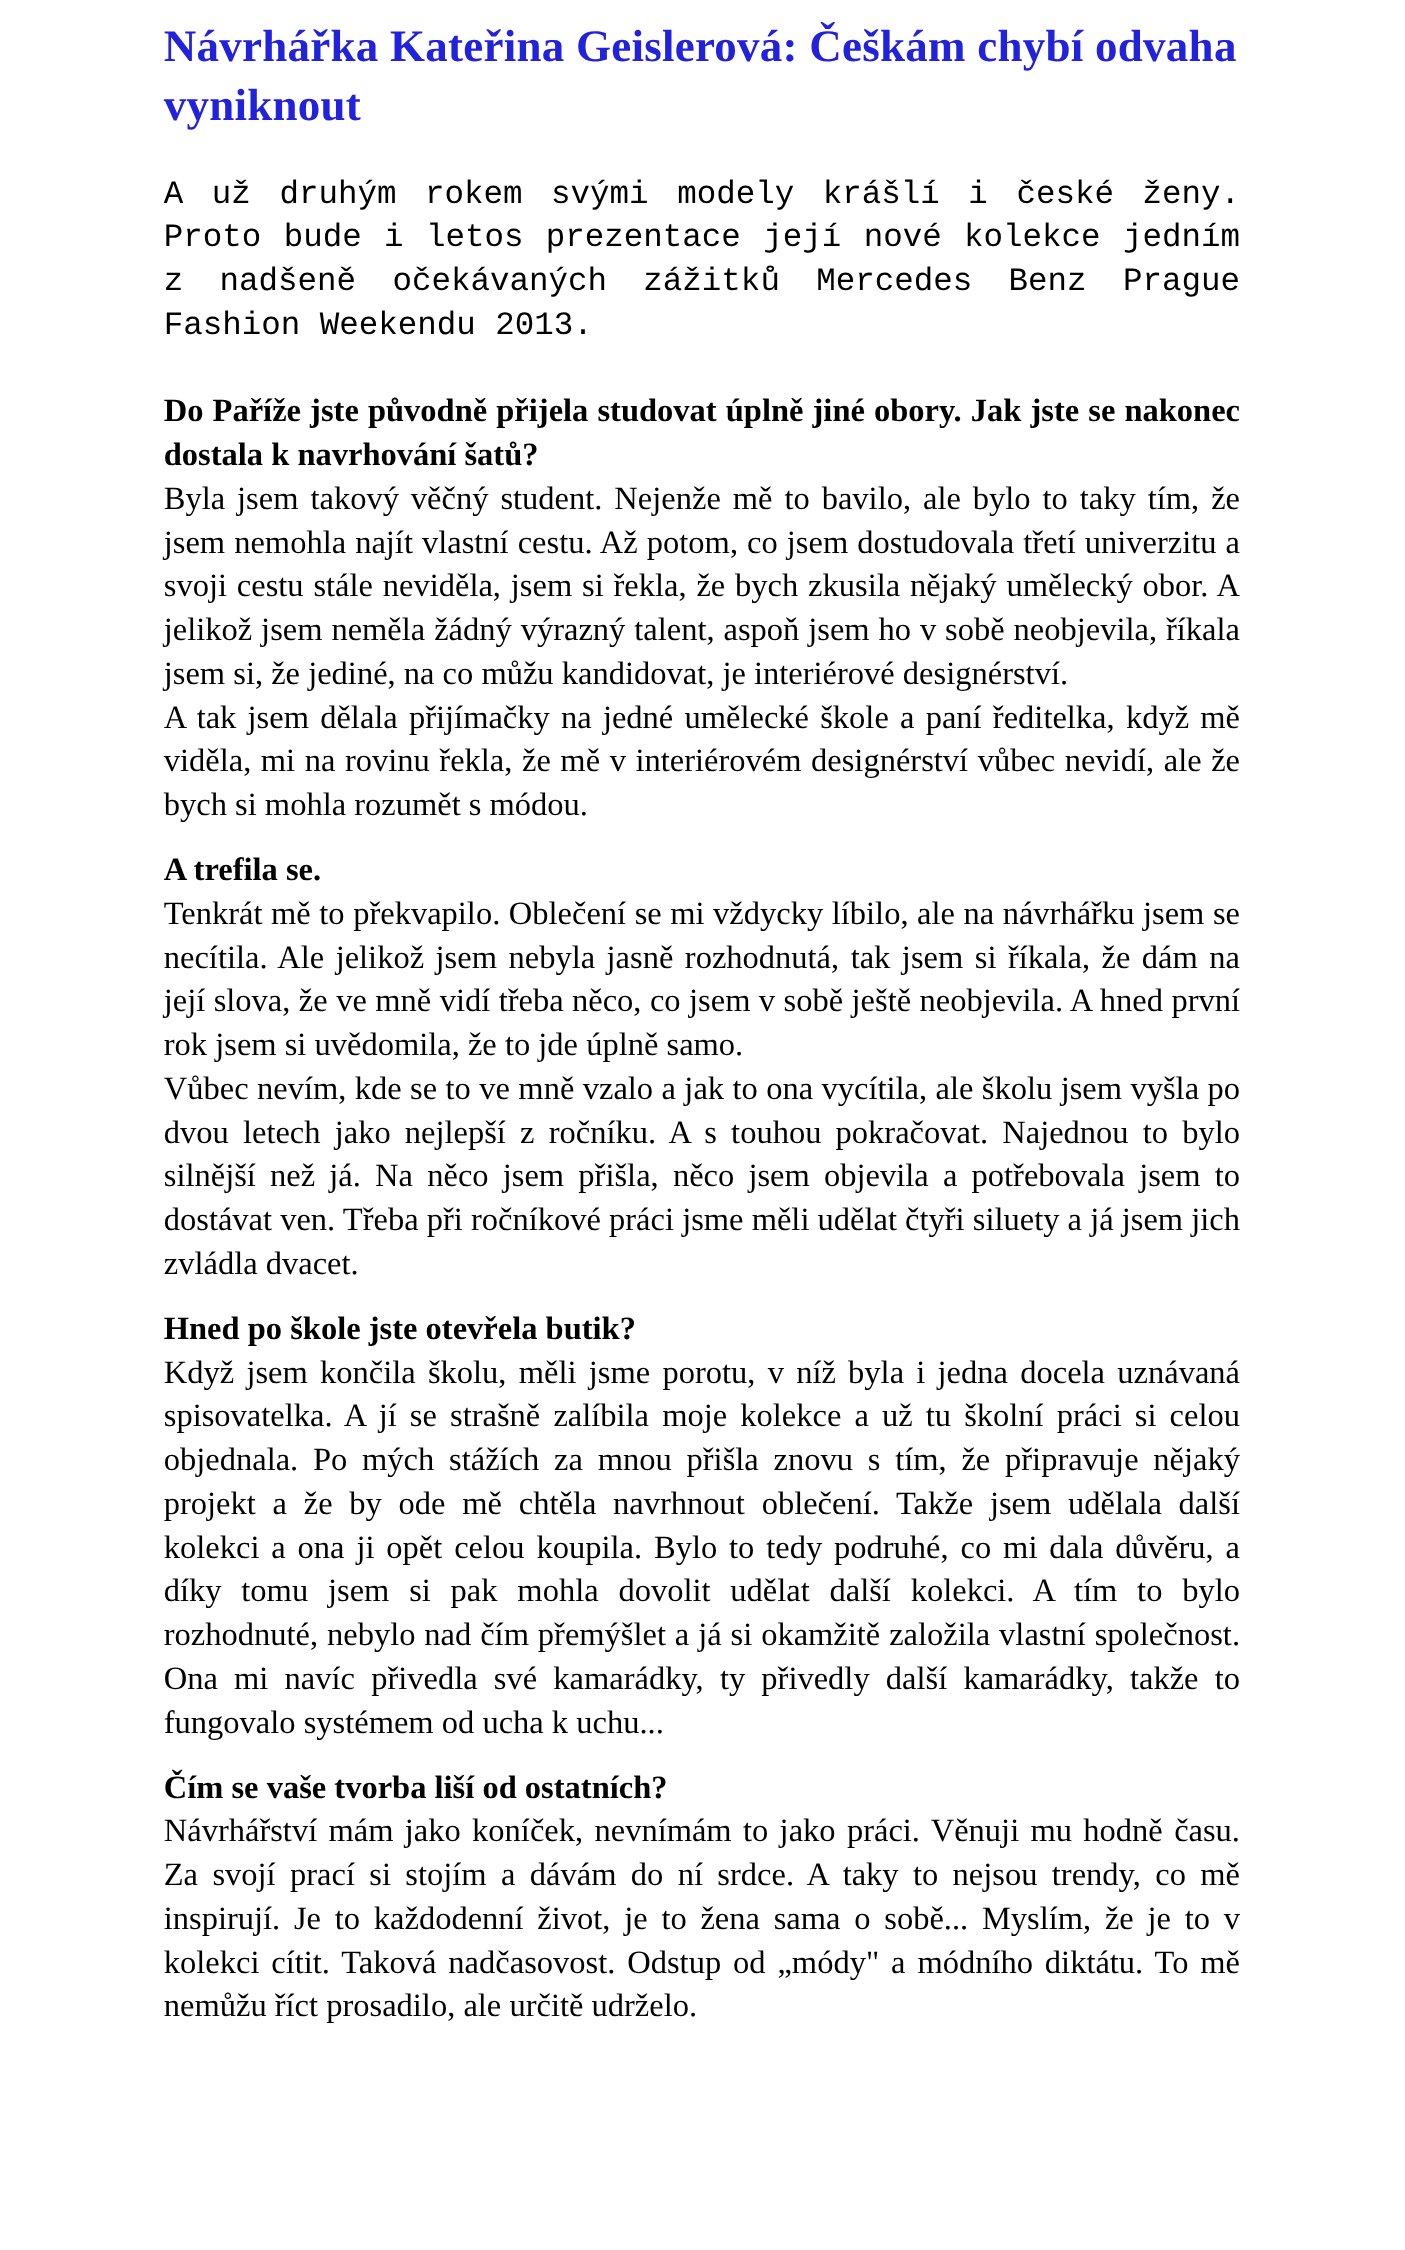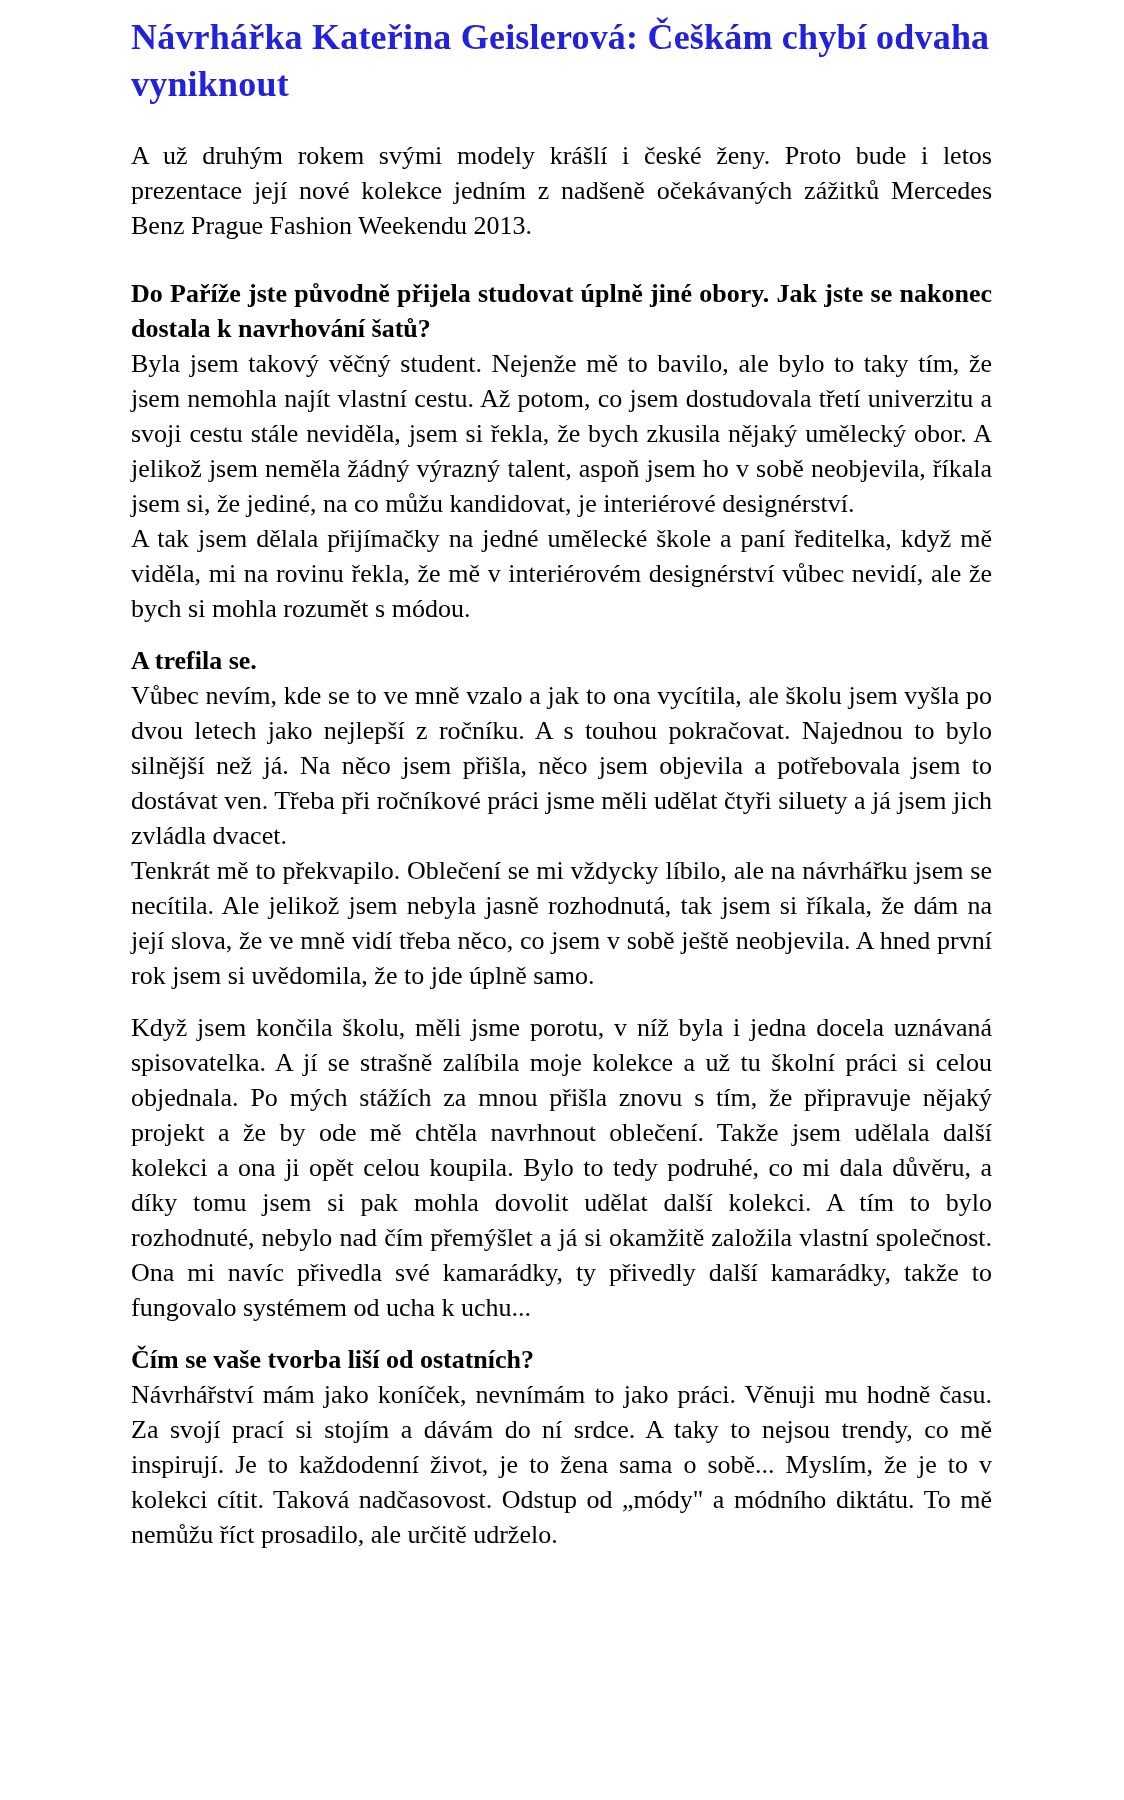--- a/index.html
+++ b/index.html
@@ -30,20 +30,21 @@
     font-size: 26px;
     line-height: 35px;
     text-align: justify;
   }
   p.lead {
     font-weight: bold;
     margin: 0 0 33px 0;
   }
   p.intro {
     margin: 0 0 33px 0;
+    font-family: Liberation Mono, monospace;
   }
   section.qa {
     margin-top: 17px;
   }
   section.qa.first {
     margin-top: 0;
   }
   section.qa.joined {
     margin-top: 0;
   }
@@ -63,25 +64,26 @@
   <p class="intro">A už druhým rokem svými modely krášlí i české ženy. Proto bude i letos prezentace její nové kolekce jedním z nadšeně očekávaných zážitků Mercedes Benz Prague Fashion Weekendu 2013.</p>
 
   <section class="qa first">
     <p class="q">Do Paříže jste původně přijela studovat úplně jiné obory. Jak jste se nakonec dostala k navrhování šatů?</p>
     <p class="a">Byla jsem takový věčný student. Nejenže mě to bavilo, ale bylo to taky tím, že jsem nemohla najít vlastní cestu. Až potom, co jsem dostudovala třetí univerzitu a svoji cestu stále neviděla, jsem si řekla, že bych zkusila nějaký umělecký obor. A jelikož jsem neměla žádný výrazný talent, aspoň jsem ho v sobě neobjevila, říkala jsem si, že jediné, na co můžu kandidovat, je interiérové designérství.</p>
     <p class="a">A tak jsem dělala přijímačky na jedné umělecké škole a paní ředitelka, když mě viděla, mi na rovinu řekla, že mě v interiérovém designérství vůbec nevidí, ale že bych si mohla rozumět s módou.</p>
   </section>
 
   <section class="qa">
     <p class="q">A trefila se.</p>
+    <p class="a">Tenkrát mě to překvapilo. Oblečení se mi vždycky líbilo, ale na návrhářku jsem se necítila. Ale jelikož jsem nebyla jasně rozhodnutá, tak jsem si říkala, že dám na její slova, že ve mně vidí třeba něco, co jsem v sobě ještě neobjevila. A hned první rok jsem si uvědomila, že to jde úplně samo.</p>
     <p class="a">Vůbec nevím, kde se to ve mně vzalo a jak to ona vycítila, ale školu jsem vyšla po dvou letech jako nejlepší z ročníku. A s touhou pokračovat. Najednou to bylo silnější než já. Na něco jsem přišla, něco jsem objevila a potřebovala jsem to dostávat ven. Třeba při ročníkové práci jsme měli udělat čtyři siluety a já jsem jich zvládla dvacet.</p>
-    <p class="a">Tenkrát mě to překvapilo. Oblečení se mi vždycky líbilo, ale na návrhářku jsem se necítila. Ale jelikož jsem nebyla jasně rozhodnutá, tak jsem si říkala, že dám na její slova, že ve mně vidí třeba něco, co jsem v sobě ještě neobjevila. A hned první rok jsem si uvědomila, že to jde úplně samo.</p>
   </section>
 
   <section class="qa">
+    <p class="q">Hned po škole jste otevřela butik?</p>
   </section>
 
   <section class="qa joined">
     <p class="a">Když jsem končila školu, měli jsme porotu, v níž byla i jedna docela uznávaná spisovatelka. A jí se strašně zalíbila moje kolekce a už tu školní práci si celou objednala. Po mých stážích za mnou přišla znovu s tím, že připravuje nějaký projekt a že by ode mě chtěla navrhnout oblečení. Takže jsem udělala další kolekci a ona ji opět celou koupila. Bylo to tedy podruhé, co mi dala důvěru, a díky tomu jsem si pak mohla dovolit udělat další kolekci. A tím to bylo rozhodnuté, nebylo nad čím přemýšlet a já si okamžitě založila vlastní společnost. Ona mi navíc přivedla své kamarádky, ty přivedly další kamarádky, takže to fungovalo systémem od ucha k uchu...</p>
   </section>
 
   <section class="qa">
     <p class="q">Čím se vaše tvorba liší od ostatních?</p>
     <p class="a">Návrhářství mám jako koníček, nevnímám to jako práci. Věnuji mu hodně času. Za svojí prací si stojím a dávám do ní srdce. A taky to nejsou trendy, co mě inspirují. Je to každodenní život, je to žena sama o sobě... Myslím, že je to v kolekci cítit. Taková nadčasovost. Odstup od „módy" a módního diktátu. To mě nemůžu říct prosadilo, ale určitě udrželo.</p>
   </section>

